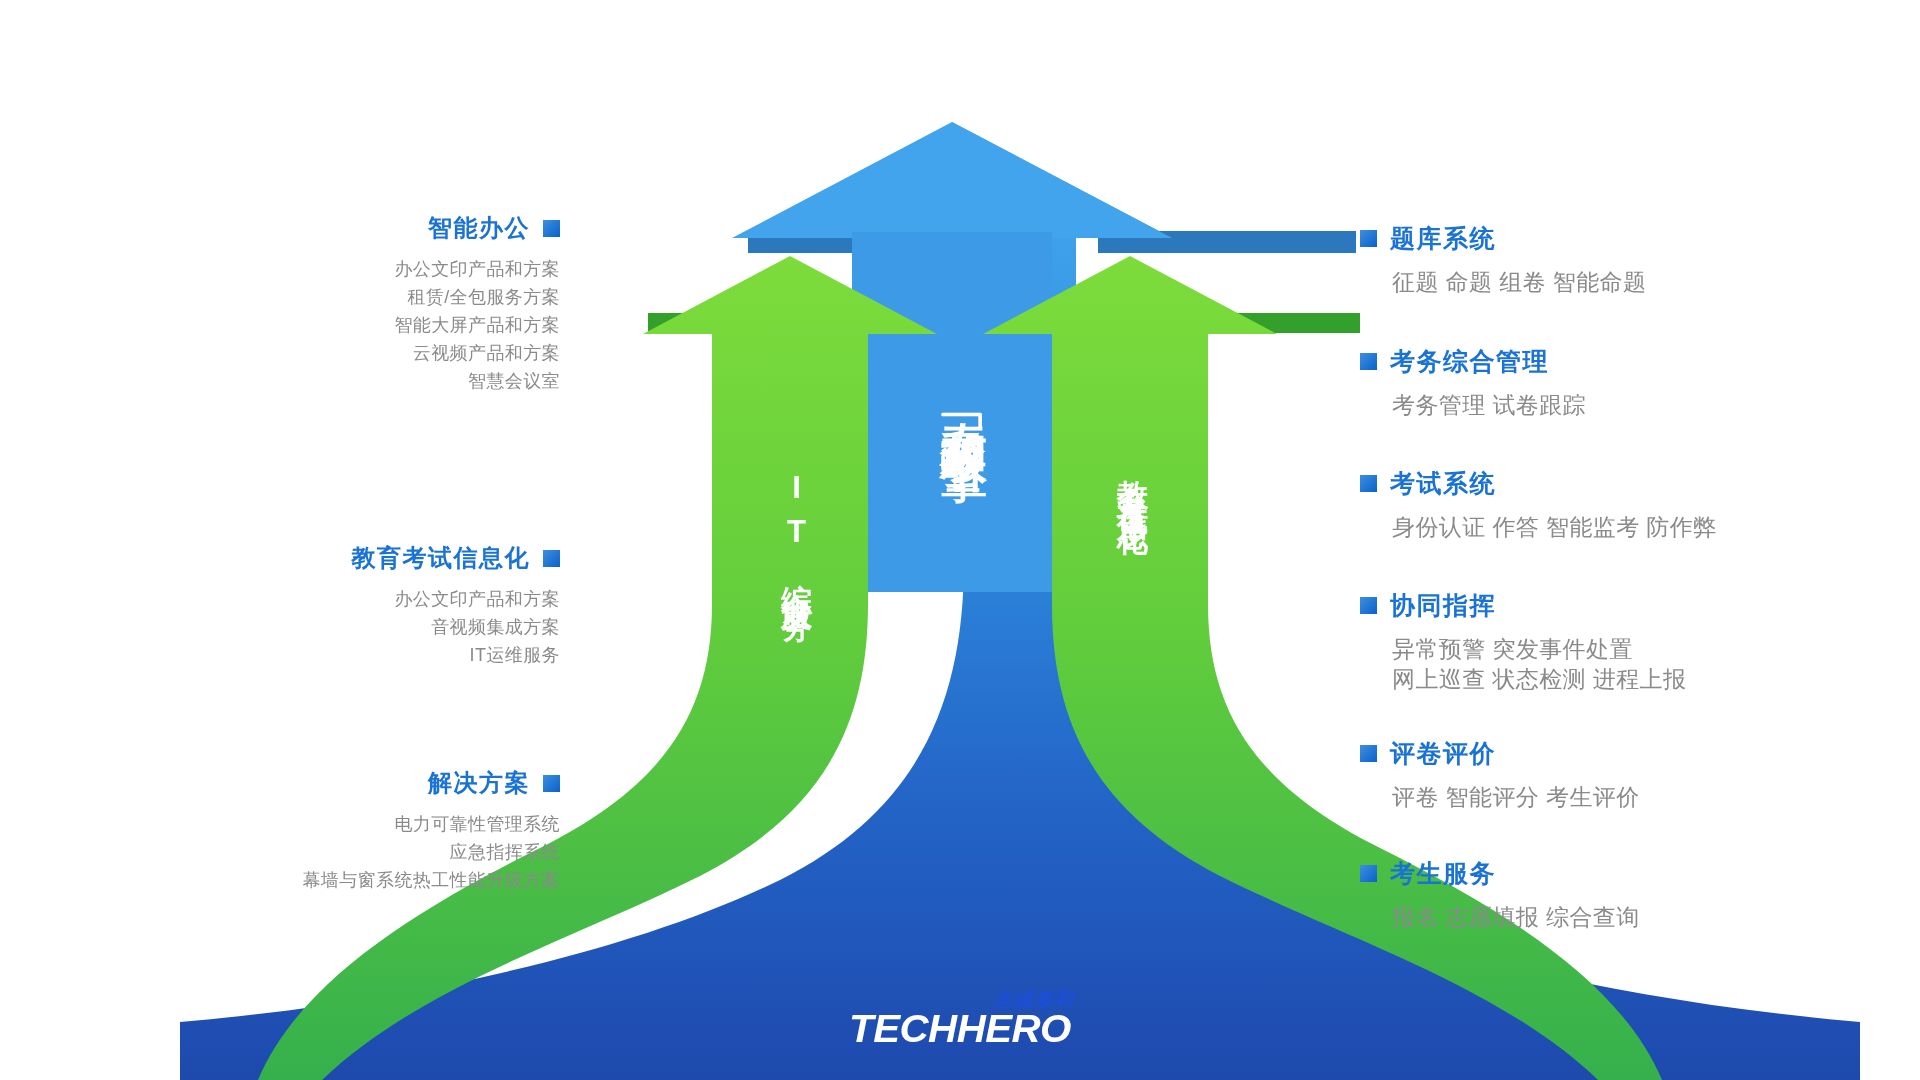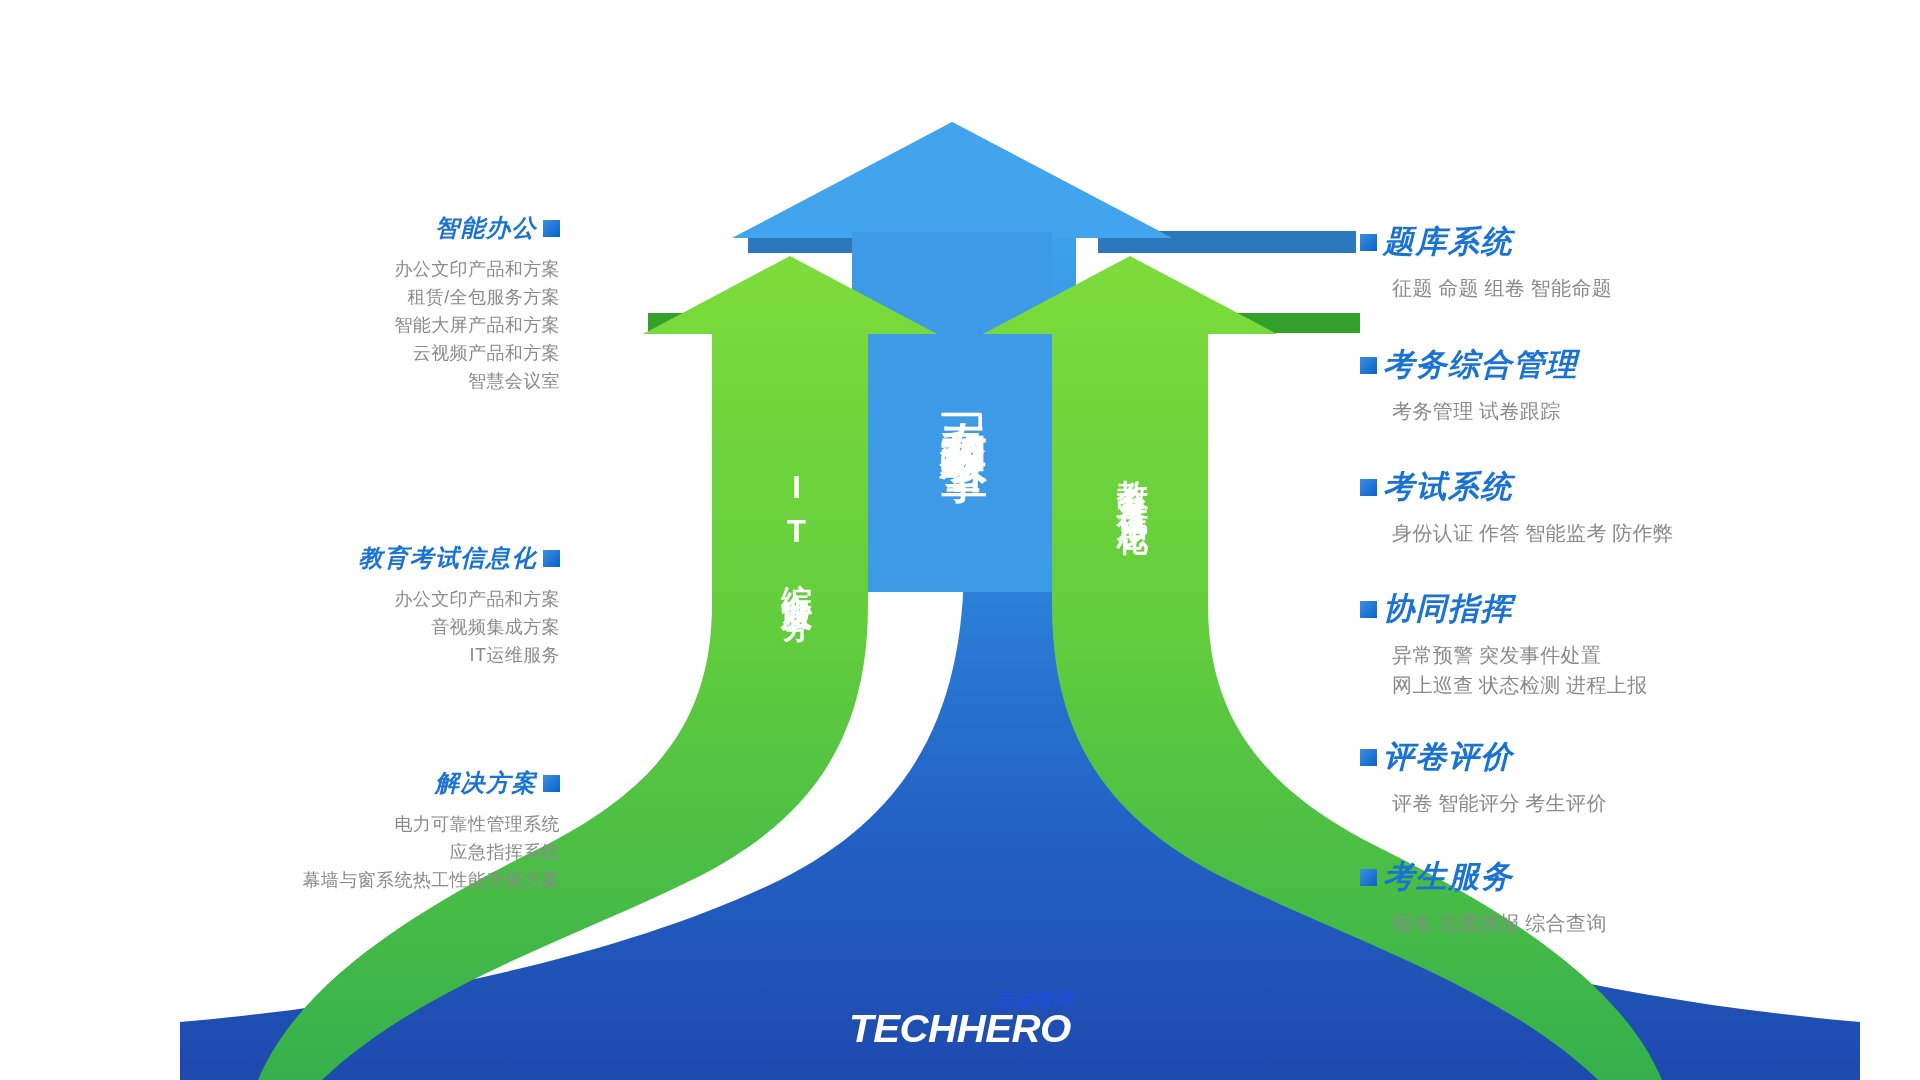--- a/index.html
+++ b/index.html
@@ -109,57 +109,55 @@
     left: 1360px;
     width: 480px;
     text-align: left;
   }
 
   .group { position: absolute; width: 100%; }
 
   .group-head {
     display: flex;
     align-items: center;
-    gap: 6px;
+    gap: 13px;
     margin-bottom: 14px;
-    font-style: italic;
   }
   #col-left .group-head { justify-content: flex-end; }
   #col-right .group-head { justify-content: flex-start; }
 
   .group-title {
     font-size: 24px;
     font-weight: bold;
     color: #1a73d4;
     letter-spacing: 1.5px;
     line-height: 1.1;
     white-space: nowrap;
   }
-  #col-right .group-title { font-size: 31px; }
+  #col-right .group-title { font-size: 25px; }
 
   .bullet {
     width: 17px;
     height: 17px;
     flex: 0 0 auto;
     background: linear-gradient(135deg, #3d8fe0 0%, #0a62c9 100%);
   }
 
   .group-items { }
   .group-item {
     font-size: 18px;
     color: #8a8a8c;
     line-height: 28px;
     white-space: nowrap;
     letter-spacing: 0.4px;
   }
   #col-right .group-item {
-    font-size: 20px;
+    font-size: 23px;
     line-height: 30px;
     padding-left: 32px;
-    font-family: Liberation Serif, serif;
   }
 </style>
 </head>
 <body>
 
 <div id="stage">
 
   <svg id="artwork" viewBox="0 0 1920 1080" preserveAspectRatio="none">
     <defs>
       <linearGradient id="gradBlue" x1="0" y1="0" x2="0" y2="1">

